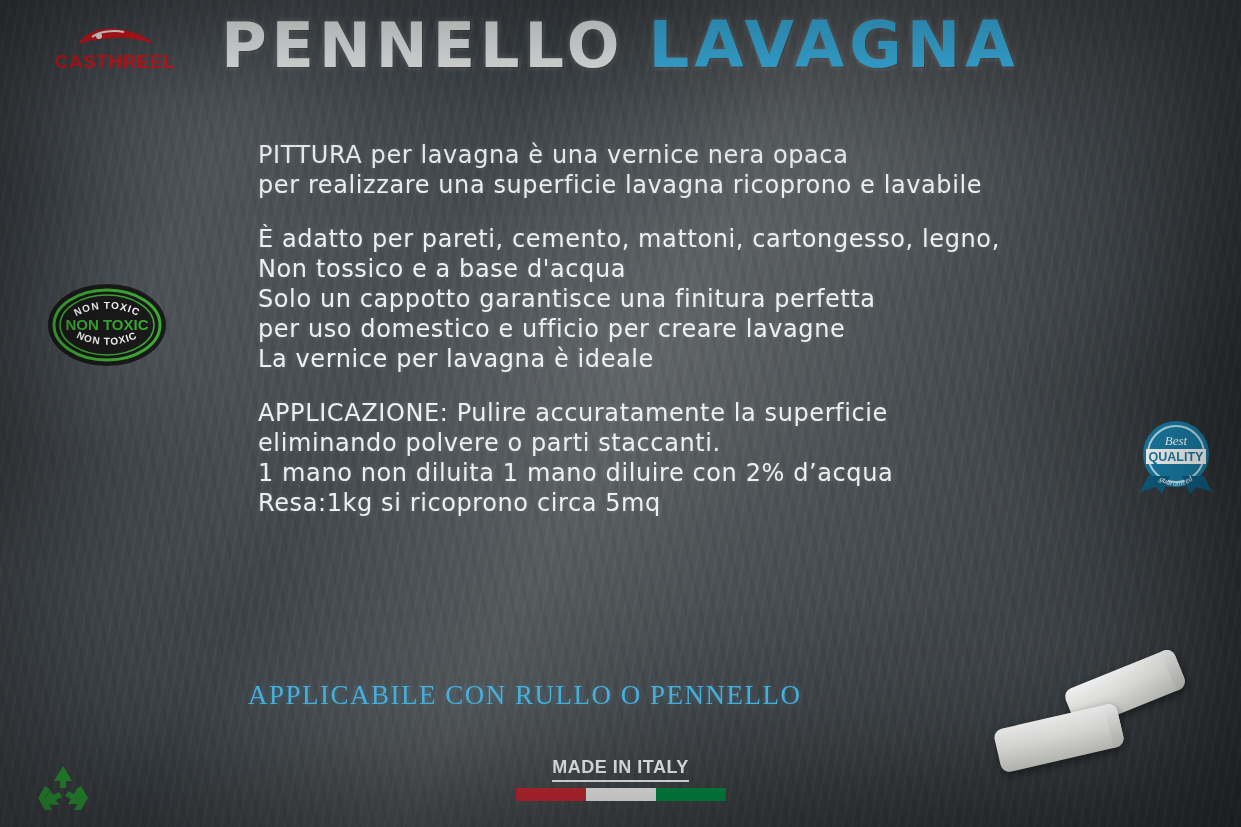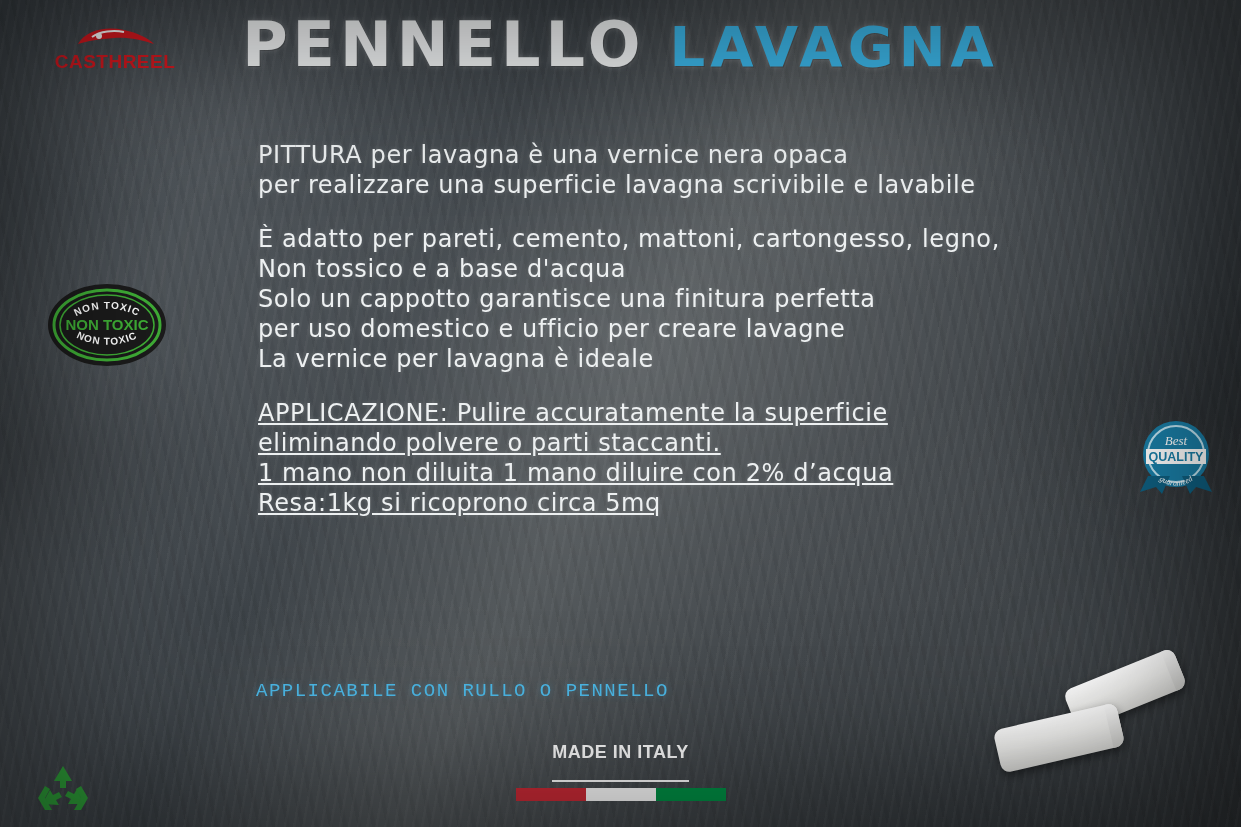--- a/index.html
+++ b/index.html
@@ -76,46 +76,46 @@
     white-space: nowrap;
   }
   .title span {
     font-family: "DejaVu Sans", sans-serif;
     font-weight: bold;
     font-size: 62px;
     letter-spacing: 5px;
     text-shadow: 0 0 6px rgba(255,255,255,0.25), 1px 1px 0 rgba(0,0,0,0.25);
   }
   .title .t1 { color: #f2f4f5; }
-  .title .t2 { color: #3cb6e8; margin-left: 24px; font-size: 56px; }
+  .title .t2 { color: #3cb6e8; margin-left: 24px; font-size: 64px; }
 
   
   .body-text {
     position: absolute;
     left: 258px;
     top: 140px;
     width: 860px;
     color: #edf0f1;
     font-family: "DejaVu Sans", sans-serif;
     font-size: 24px;
     line-height: 30px;
     letter-spacing: 0.6px;
     text-shadow: 0 0 4px rgba(255,255,255,0.18);
   }
   .para { margin-bottom: 24px; }
   .para .line { display: block; white-space: nowrap; }
-  .para.p3 { margin-bottom: 18px; text-decoration: underline; }
+  .para.p3 { margin-bottom: 18px; }
 
   .footer-line {
     position: absolute;
-    left: 256px;
+    left: 248px;
     top: 680px;
     color: #4cb9e8;
-    font-family: Liberation Mono, monospace;
-    font-size: 19px;
+    font-family: Liberation Serif, serif;
+    font-size: 27px;
     letter-spacing: 1.5px;
     white-space: nowrap;
     text-shadow: 0 0 6px rgba(76,185,232,0.35);
   }
 
   
   .badge-nontoxic {
     position: absolute;
     left: 46px; top: 282px;
     width: 122px; height: 86px;
@@ -171,21 +171,21 @@
     text-align: center;
   }
   .mii-text {
     color: #ffffff;
     font-family: "Liberation Sans", sans-serif;
     font-weight: bold;
     font-size: 18px;
     letter-spacing: 0.5px;
     border-bottom: 2px solid #ffffff;
     display: inline-block;
-    padding-bottom: 17px;
+    padding-bottom: 2px;
   }
   .flag {
     margin: 6px auto 0 auto;
     width: 210px; height: 13px;
     display: flex;
   }
   .flag i { display: block; flex: 1 1 33.33%; height: 100%; }
   .flag .green { background: #009246; }
   .flag .white { background: #ffffff; }
   .flag .red { background: #ce2b37; }
@@ -209,21 +209,21 @@
     <div class="logo-text">CASTHREEL</div>
   </div>
 
   <div class="title">
     <span class="t1">PENNELLO</span><span class="t2">LAVAGNA</span>
   </div>
 
   <div class="body-text">
     <div class="para p1">
       <span class="line">PITTURA  per lavagna è una vernice nera opaca</span>
-      <span class="line">per realizzare una superficie lavagna scrivibile e lavabile</span>
+      <span class="line">per realizzare una superficie lavagna ricoprono e lavabile</span>
     </div>
 
     <div class="para p2">
       <span class="line">È adatto per pareti, cemento, mattoni, cartongesso, legno,</span>
       <span class="line">Non tossico e a base d'acqua</span>
       <span class="line">Solo un cappotto garantisce una finitura perfetta</span>
       <span class="line">per uso domestico e ufficio per creare lavagne</span>
       <span class="line">La vernice per lavagna è ideale</span>
     </div>
 

